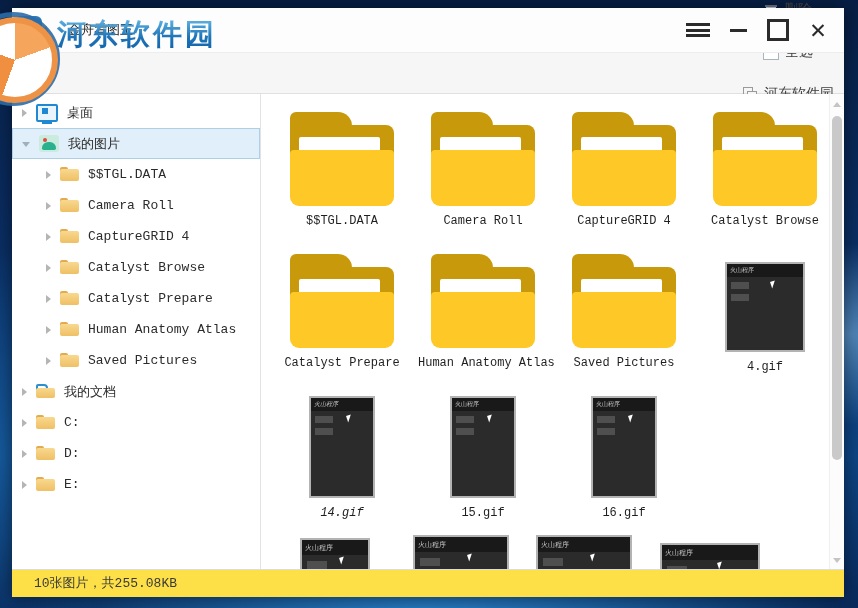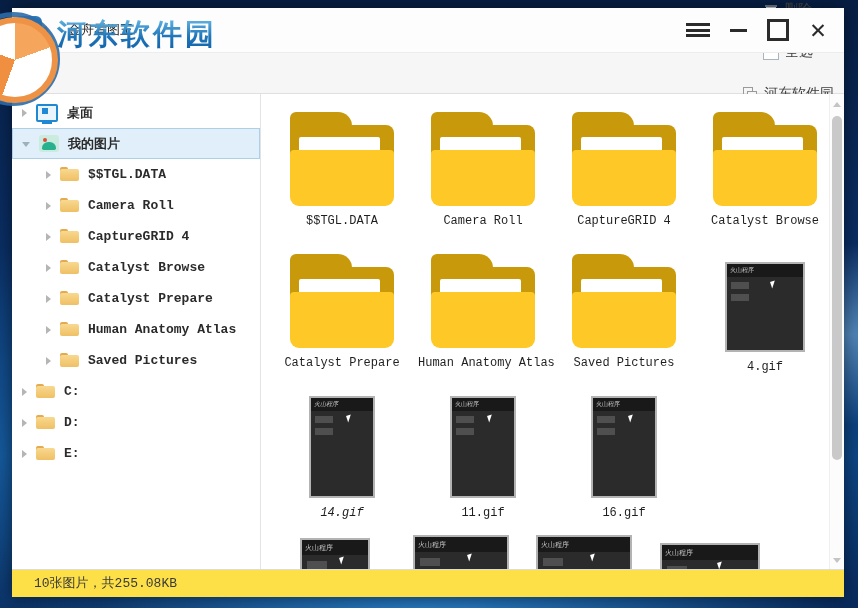--- a/index.html
+++ b/index.html
@@ -54,21 +54,21 @@
   .toolbar{height:40px;background:#f6f6f6;border-bottom:1px solid #e0e0e0;
     display:flex;align-items:center;padding:0 10px 0 12px;}
   .back-arrow{font-size:24px;color:#8f8f8f;line-height:1;width:34px;}
   .tb-right{margin-left:auto;display:flex;align-items:center;gap:24px;flex-direction:column;}
   .tb-item{display:flex;align-items:center;gap:6px;font-size:14px;color:#3d3d3d;}
   .tb-item svg{display:block;}
   .checkbox{width:14px;height:14px;background:#fff;border:1px solid #a9b4bc;}
   .sort-glyph{font-size:15px;color:#bdbdbd;}
   
   .main{flex:1;display:flex;min-height:0;}
-  .sidebar{width:249px;border-right:1px solid #e3e3e3;background:#fff;padding-top:3px;box-sizing:border-box;font-weight:bold;}
+  .sidebar{width:249px;border-right:1px solid #e3e3e3;background:#fff;padding-top:3px;box-sizing:border-box;}
   .srow{height:31px;display:flex;align-items:center;box-sizing:border-box;border:1px solid transparent;}
   .srow.sel{background:#e0eff9;border-color:#aecfe5;}
   .srow .arr{width:0;height:0;margin-left:9px;flex:0 0 auto;}
   .arr.col{border-top:4px solid transparent;border-bottom:4px solid transparent;border-left:5px solid #b5b5b5;}
   .arr.exp{border-left:4px solid transparent;border-right:4px solid transparent;border-top:5px solid #9fb0bd;margin-top:2px;}
   .srow.lvl2 .arr{margin-left:33px;}
   .sicon{margin-left:9px;flex:0 0 auto;position:relative;}
   .slabel{margin-left:9px;font-size:13px;color:#2b2b2b;font-family:"Liberation Mono","DejaVu Sans Mono",monospace;white-space:nowrap;}
   
   .i-desktop{width:18px;height:14px;border:2px solid #1e88d2;border-radius:2px;background:#eaf4fc;}
@@ -234,20 +234,25 @@
         <span class="sicon i-fold"></span>
         <span class="slabel">Human Anatomy Atlas</span>
       </div>
       <div class="srow lvl2">
         <i class="arr col"></i>
         <span class="sicon i-fold"></span>
         <span class="slabel">Saved Pictures</span>
       </div>
       <div class="srow">
         <i class="arr col"></i>
+        <span class="sicon i-docs"></span>
+        <span class="slabel">我的文档</span>
+      </div>
+      <div class="srow">
+        <i class="arr col"></i>
         <span class="sicon i-fold"></span>
         <span class="slabel">C:</span>
       </div>
       <div class="srow">
         <i class="arr col"></i>
         <span class="sicon i-fold"></span>
         <span class="slabel">D:</span>
       </div>
       <div class="srow">
         <i class="arr col"></i>
@@ -341,21 +346,21 @@
         </div>
         <div class="tile-label">14.gif</div>
       </div>
       <div class="tile" style="left:157px;top:302px;">
         <div class="thumb sz-gif">
           <div class="th-head">火山程序</div>
           <i class="th-btn"></i>
           <i class="th-btn"></i>
           <i class="th-cursor"></i>
         </div>
-        <div class="tile-label">11.gif</div>
+        <div class="tile-label">15.gif</div>
       </div>
       <div class="tile" style="left:298px;top:302px;">
         <div class="thumb sz-gif">
           <div class="th-head">火山程序</div>
           <i class="th-btn"></i>
           <i class="th-btn"></i>
           <i class="th-cursor"></i>
         </div>
         <div class="tile-label">16.gif</div>
       </div>

